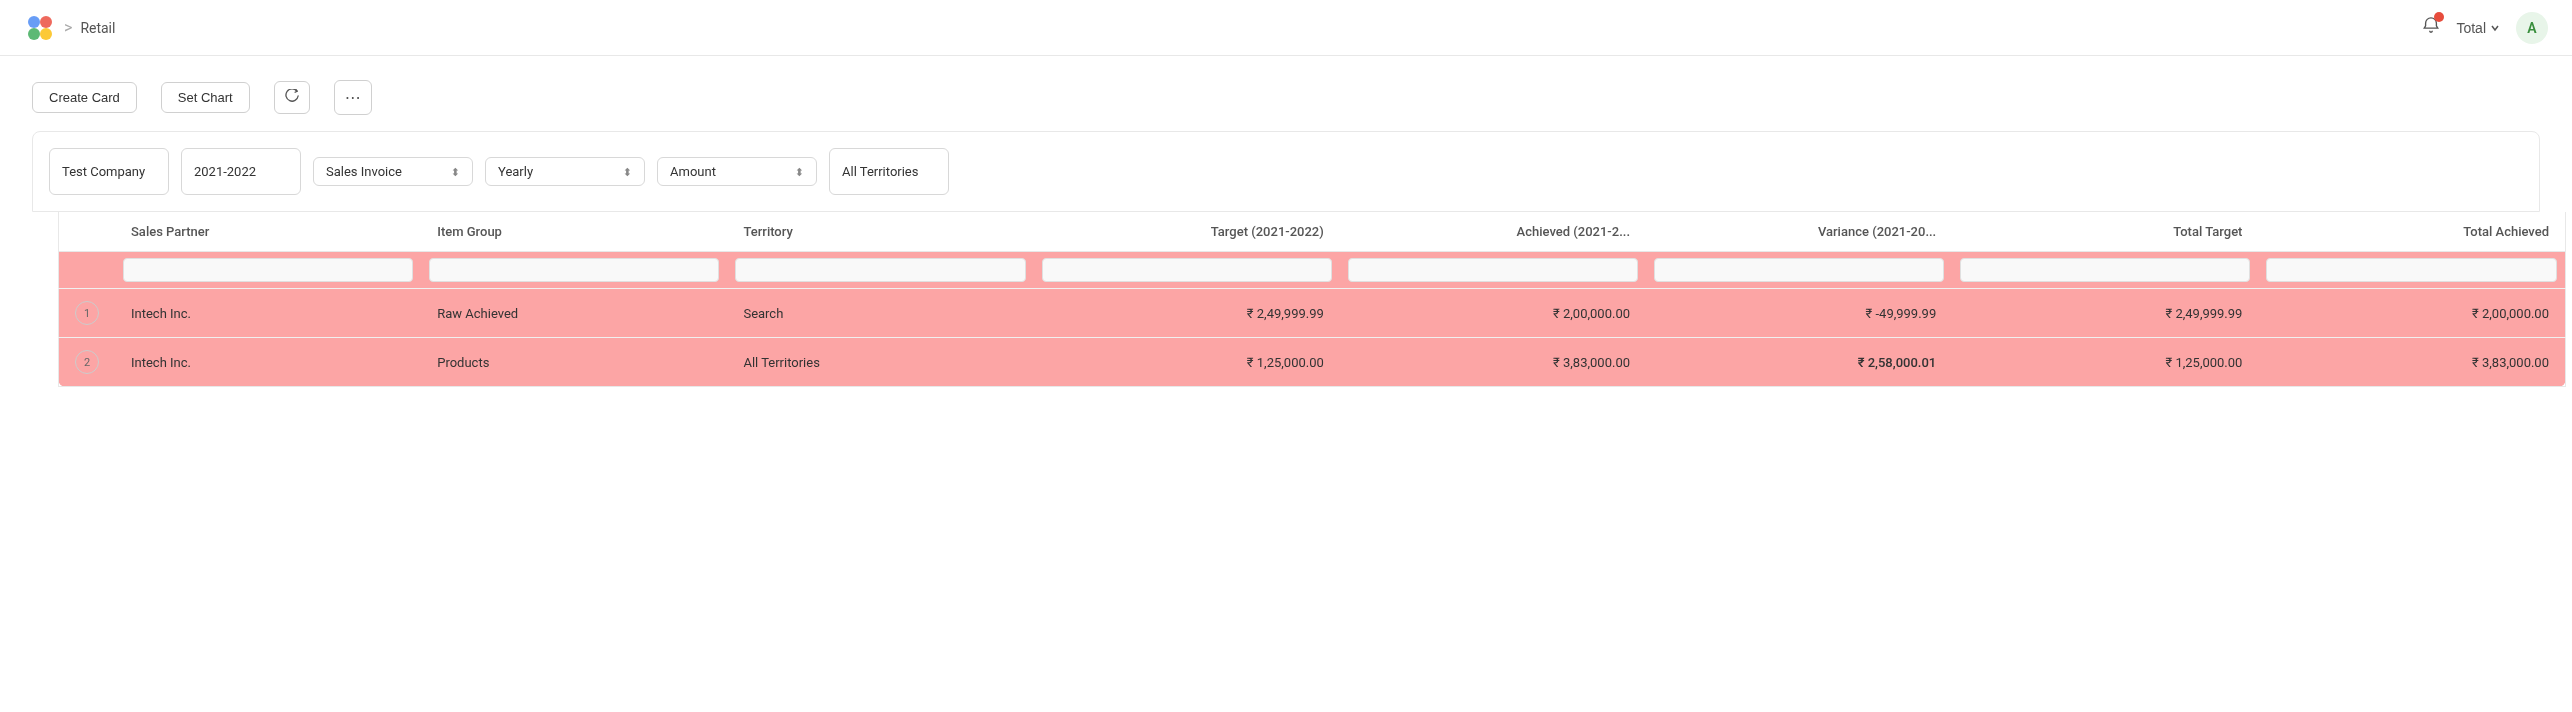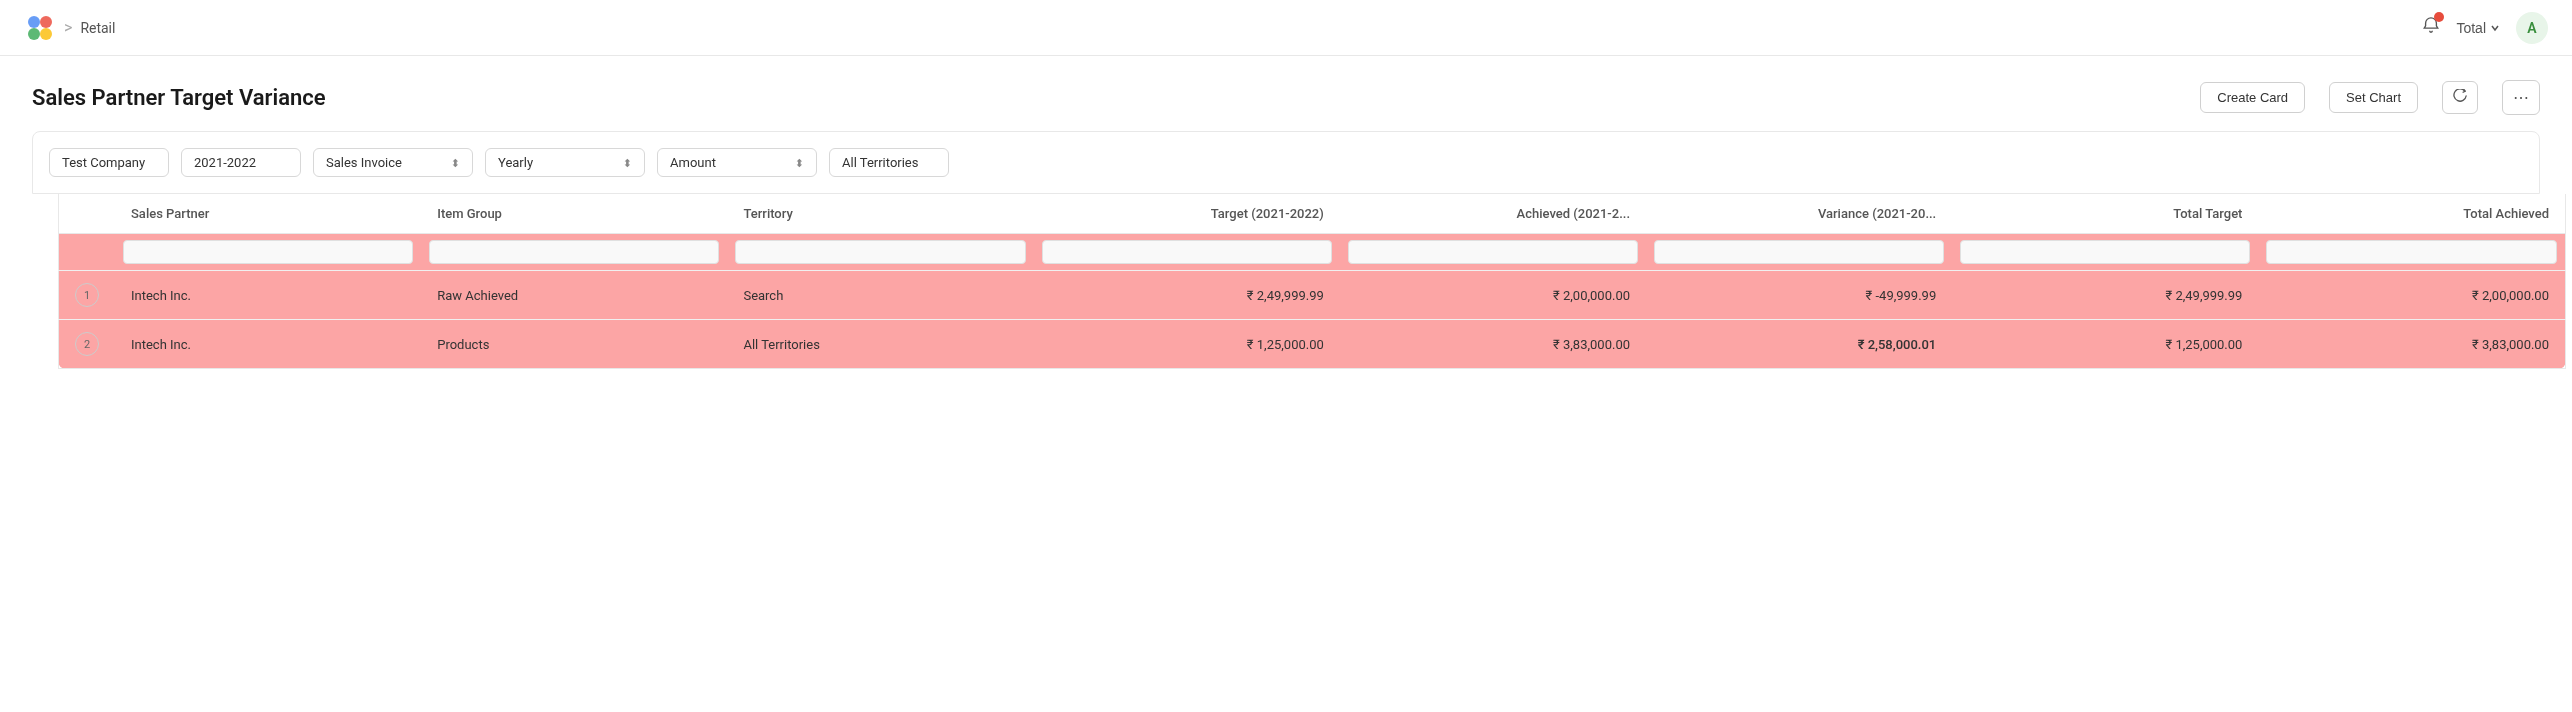--- a/index.html
+++ b/index.html
@@ -166,21 +166,21 @@
       padding: 16px;
       background: #fff;
       flex-wrap: wrap;
     }
     .filter-item {
       display: flex;
       align-items: center;
       background: #fff;
       border: 1px solid #d8d8d8;
       border-radius: 6px;
-      padding: 6px 12px;
+      padding: 15px 12px;
       font-size: 13px;
       color: #333;
       cursor: pointer;
       min-width: 120px;
     }
     .filter-item-select {
       display: flex;
       align-items: flex-end;
       justify-content: space-between;
       background: #fff;
@@ -293,21 +293,20 @@
       <span>Total</span>
       <svg width="10" height="10" viewBox="0 0 10 10">
         <polyline points="2,3 5,7 8,3" fill="none" stroke="#555" stroke-width="1.5"></polyline>
       </svg>
     </button>
     <div class="avatar">A</div>
   </div>
 </nav>
 
 <div class="page-header">
-  <h1 class="page-title">Sales Partner Target Variance</h1>
   <div class="header-actions">
     <button class="btn-outline">Create Card</button>
     <button class="btn-outline">Set Chart</button>
     <button class="btn-icon">
       <svg width="14" height="14" viewBox="0 0 16 16" fill="none">
         <path d="M13.5 2.5A7 7 0 1 0 15 8" stroke="#555" stroke-width="1.5" stroke-linecap="round"></path>
         <polyline points="12,0 14,2.5 11,4" fill="none" stroke="#555" stroke-width="1.5" stroke-linejoin="round"></polyline>
       </svg>
     </button>
     <button class="btn-more">⋯</button>

